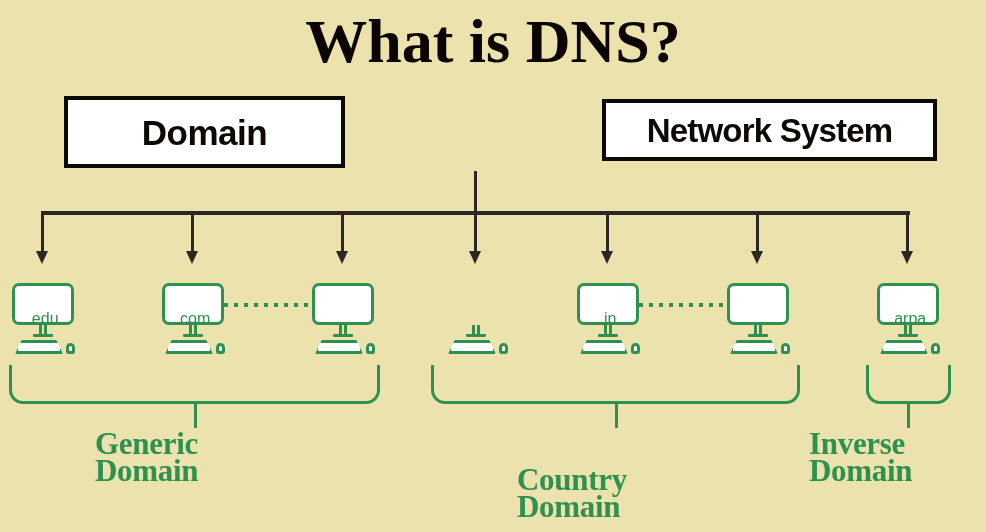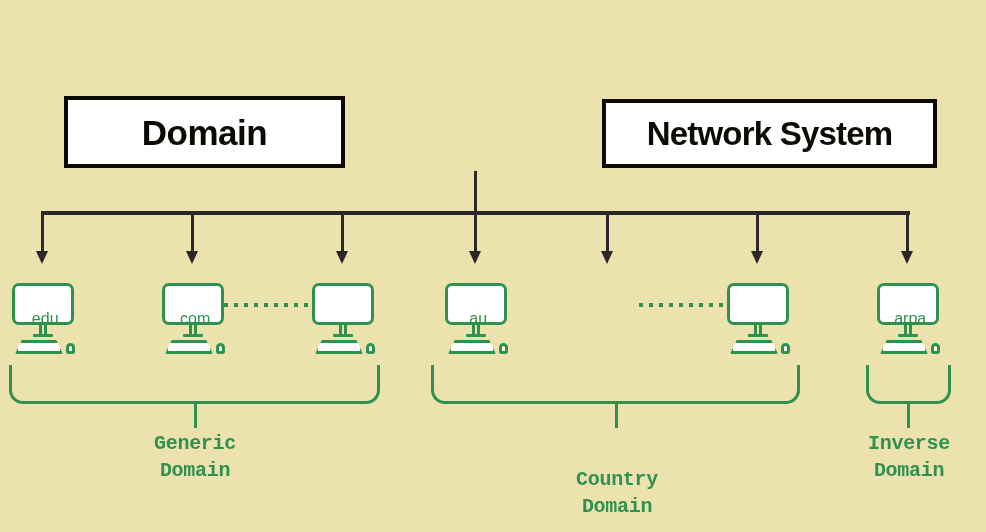--- a/index.html
+++ b/index.html
@@ -32,21 +32,21 @@
     box-sizing:border-box;
     display:flex;align-items:center;justify-content:center;
     color:#0d0a05;
     font-family:"Liberation Sans", sans-serif;
   }
   .topbox span{display:block;line-height:1;}
   #box-domain{left:64px;top:96px;width:281px;height:72px;}
   #box-domain span{font-size:35px;font-weight:bold;letter-spacing:-0.5px;}
   #box-root{left:378px;top:96px;width:196px;height:75px;}
   #box-root span{font-size:36px;font-weight:normal;letter-spacing:0px;}
-  #box-network{left:602px;top:99px;width:335px;height:69px;}
+  #box-network{left:602px;top:99px;width:335px;height:62px;}
   #box-network span{font-size:33px;font-weight:bold;letter-spacing:-0.8px;}
 
   
   .vline{position:absolute;background:#2a2724;width:3px;}
   .hbar{position:absolute;background:#2a2724;height:4px;}
   .arrow-stem{position:absolute;background:#2a2724;width:3px;}
   .arrow-head{
     position:absolute;width:0;height:0;
     border-left:6px solid transparent;
     border-right:6px solid transparent;
@@ -95,34 +95,35 @@
     border-bottom-left-radius:14px;
     border-bottom-right-radius:14px;
     box-sizing:border-box;
     background:transparent;
   }
   .bracket-stem{position:absolute;width:3px;background:#2e9150;}
 
   
   .glabel{
     position:absolute;
-    text-align:center;
+    text-align:left;
     color:#2e9150;
-    font-family:Liberation Mono, monospace;
+    font-family:Liberation Serif, serif;
     font-weight:bold;
-    font-size:20px;
+    font-size:31px;
     line-height:27px;
     letter-spacing:-0.3px;
   }
 </style>
 </head>
 <body>
 
 <div id="stage">
 
+  <div class="title">What is DNS?</div>
 
   <div class="topbox" id="box-domain">
     <span>Domain</span>
   </div>
   <div class="topbox" id="box-network">
     <span>Network System</span>
   </div>
 
   <div class="vline" style="left:474px;top:171px;height:44px;"></div>
 
@@ -198,29 +199,35 @@
     <div class="monitor">
       <span class="monitor-label dots">...</span>
     </div>
     <div class="neck"></div>
     <div class="neck-bar"></div>
     <div class="kb"></div>
     <div class="mouse"></div>
   </div>
 
   <div class="computer" style="left:445px;top:283px;">
-    <div class="monitor">
-      <span class="monitor-label">.au</span>
-    </div>
-    <div class="neck"></div>
-    <div class="neck-bar"></div>
-    <div class="kb"></div>
-    <div class="mouse"></div>
-  </div>
-
+    <div class="neck"></div>
+    <div class="neck-bar"></div>
+    <div class="kb"></div>
+    <div class="mouse"></div>
+  </div>
+
+  <div class="computer" style="left:577px;top:283px;">
+    <div class="monitor">
+      <span class="monitor-label">.in</span>
+    </div>
+    <div class="neck"></div>
+    <div class="neck-bar"></div>
+    <div class="kb"></div>
+    <div class="mouse"></div>
+  </div>
 
   <div class="computer" style="left:727px;top:283px;">
     <div class="monitor">
       <span class="monitor-label dots">...</span>
     </div>
     <div class="neck"></div>
     <div class="neck-bar"></div>
     <div class="kb"></div>
     <div class="mouse"></div>
   </div>

